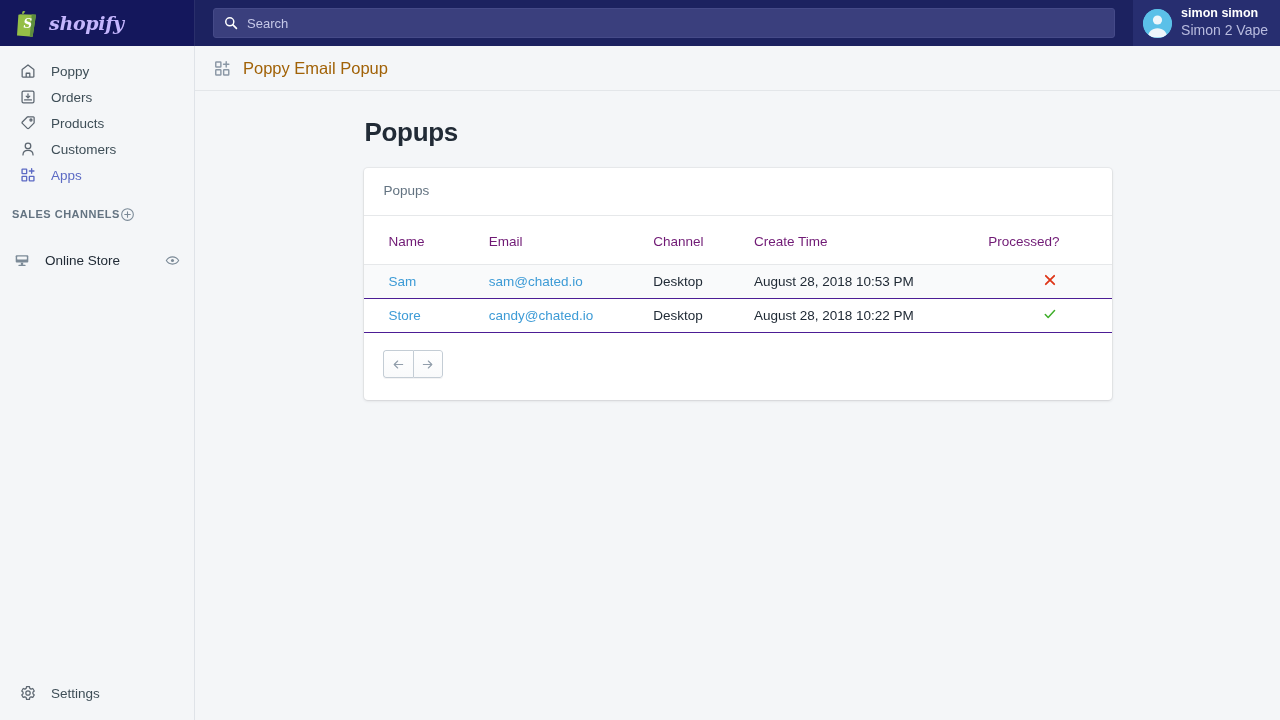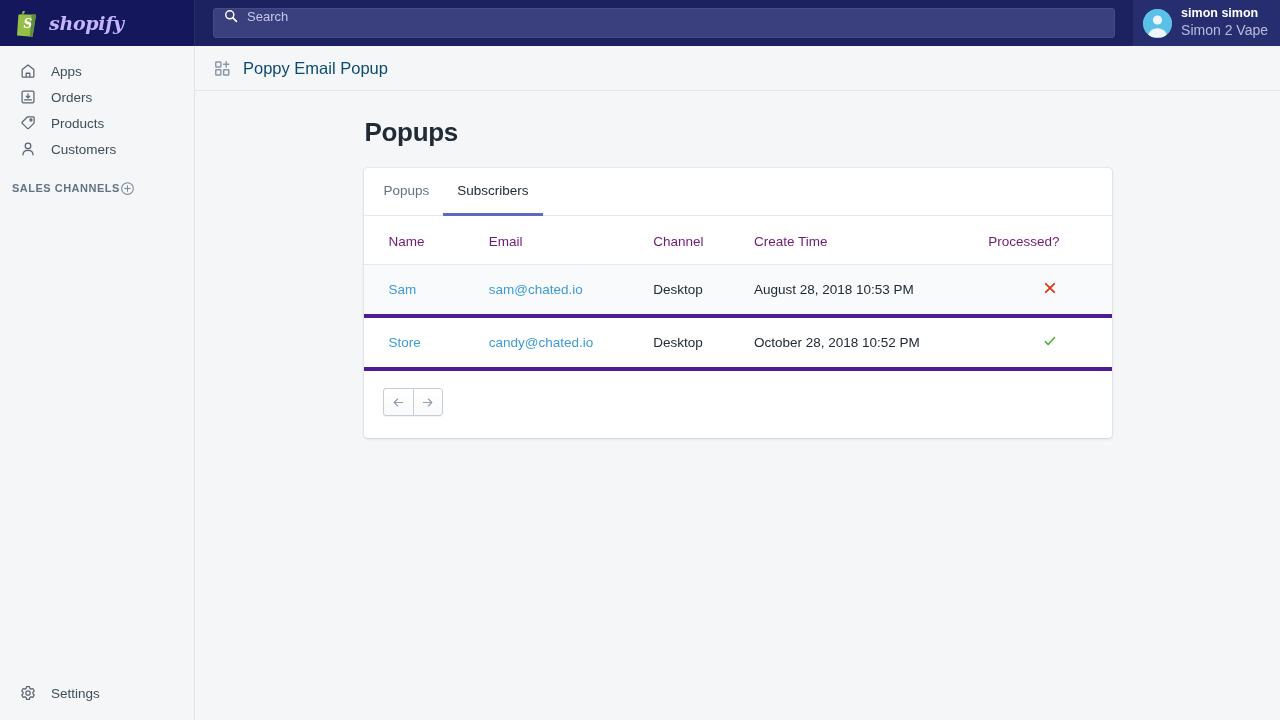--- a/index.html
+++ b/index.html
@@ -74,21 +74,21 @@
     padding: 0 18px;
   }
 
   .search-box {
     width: 100%;
     height: 30px;
     background: #3a3f7d;
     border: 1px solid #454a88;
     border-radius: 3px;
     display: flex;
-    align-items: flex-start;
+    align-items: center;
     padding: 0 10px;
     gap: 9px;
     cursor: text;
   }
 
   .search-icon { width: 14px; height: 14px; flex: 0 0 14px; display: block; }
 
   .search-placeholder {
     color: #c5c8e8;
     font-size: 13px;
@@ -236,21 +236,21 @@
     align-items: center;
     gap: 11px;
     padding: 0 18px;
   }
 
   .page-header-icon { width: 19px; height: 19px; flex: 0 0 19px; display: flex; }
   .page-header-icon svg { display: block; }
 
   .page-header-title {
     font-size: 16.5px;
-    color: #0c4a6e;
+    color: #a16207;
   }
 
   .content {
     flex: 1 1 auto;
     overflow: hidden;
     padding: 0;
   }
 
   .content-inner {
     width: 748px;
@@ -312,22 +312,22 @@
     font-weight: normal;
     font-size: 13.5px;
     color: #701a75;
     padding: 18px 0 15px 0;
     border-bottom: 1px solid #e6e8ea;
   }
 
   table.data-table td {
     font-size: 13.5px;
     color: #212b36;
-    padding: 16px 0;
-    border-bottom: 4px solid #4c1d95;
+    padding: 8px 0;
+    border-bottom: 1px solid #4c1d95;
     vertical-align: middle;
   }
 
   table.data-table tbody tr.row-alt td { background: #f9fafb; }
 
   .col-name   { width: 122px; padding-left: 25px !important; }
   .col-email  { width: 160px; }
   .col-channel{ width: 98px; }
   .col-time   { width: 228px; }
   .col-proc   { width: 120px; text-align: center; }
@@ -427,21 +427,21 @@
 
       <ul class="nav-list">
         <li class="nav-row-wrap">
           <div class="nav-item">
             <span class="nav-icon">
               <svg viewBox="0 0 20 20" width="18" height="18" fill="none" stroke="#5c6670" stroke-width="1.4" xmlns="http://www.w3.org/2000/svg">
                 <path d="M3.5 8.4L10 3.3l6.5 5.1v7.6a.8.8 0 0 1-.8.8H4.3a.8.8 0 0 1-.8-.8V8.4z" stroke-linejoin="round"></path>
                 <path d="M8 16.8v-4.3h4v4.3" stroke-linejoin="round"></path>
               </svg>
             </span>
-            <span class="nav-label">Apps</span>
+            <span class="nav-label">Poppy</span>
           </div>
         </li>
 
         <li class="nav-row-wrap">
           <div class="nav-item">
             <span class="nav-icon">
               <svg viewBox="0 0 20 20" width="18" height="18" fill="none" stroke="#5c6670" stroke-width="1.4" xmlns="http://www.w3.org/2000/svg">
                 <rect x="3.4" y="3.4" width="13.2" height="13.2" rx="1.6"></rect>
                 <path d="M10 6.4v4.6m0 0l-2-2m2 2l2-2" stroke-linecap="round" stroke-linejoin="round"></path>
                 <path d="M6.2 13.2h7.6" stroke-linecap="round"></path>
@@ -470,34 +470,64 @@
                 <circle cx="10" cy="6.6" r="3.1"></circle>
                 <path d="M4.4 16.6c0-3.1 2.5-5 5.6-5s5.6 1.9 5.6 5" stroke-linecap="round"></path>
               </svg>
             </span>
             <span class="nav-label">Customers</span>
           </div>
         </li>
 
 
 
+        <li class="nav-row-wrap">
+          <div class="nav-item active">
+            <span class="nav-icon">
+              <svg viewBox="0 0 20 20" width="18" height="18" fill="none" stroke="#5c6ac4" stroke-width="1.5" xmlns="http://www.w3.org/2000/svg">
+                <rect x="3.4" y="3.4" width="5.1" height="5.1" rx="0.5"></rect>
+                <rect x="3.4" y="11.5" width="5.1" height="5.1" rx="0.5"></rect>
+                <rect x="11.5" y="11.5" width="5.1" height="5.1" rx="0.5"></rect>
+                <path d="M14.05 3v5.1M11.5 5.55h5.1" stroke-linecap="round"></path>
+              </svg>
+            </span>
+            <span class="nav-label">Apps</span>
+          </div>
+        </li>
       </ul>
 
       <div class="nav-spacer"></div>
 
       <div class="section-header">
         <span class="section-title">SALES CHANNELS</span>
         <span class="section-action">
           <svg viewBox="0 0 18 18" width="15" height="15" fill="none" stroke="#7b8a97" stroke-width="1.3" xmlns="http://www.w3.org/2000/svg">
             <circle cx="9" cy="9" r="7"></circle>
             <path d="M9 5.7v6.6M5.7 9h6.6" stroke-linecap="round"></path>
           </svg>
         </span>
       </div>
 
+      <div class="channel-item">
+        <span class="nav-icon">
+          <svg viewBox="0 0 20 20" width="18" height="18" xmlns="http://www.w3.org/2000/svg">
+            <rect x="3" y="4.6" width="14" height="8.3" rx="1.1" fill="#7b8a97"></rect>
+            <rect x="4.6" y="6.2" width="10.8" height="3.2" rx="0.5" fill="#f4f6f8"></rect>
+            <rect x="8.7" y="12.9" width="2.6" height="2.6" fill="#7b8a97"></rect>
+            <rect x="6" y="15.2" width="8" height="1.5" rx="0.7" fill="#7b8a97"></rect>
+          </svg>
+        </span>
+        <span class="channel-label">Online Store</span>
+        <span class="channel-action">
+          <svg viewBox="0 0 18 18" width="15" height="15" fill="none" stroke="#7b8a97" stroke-width="1.3" xmlns="http://www.w3.org/2000/svg">
+            <path d="M1.6 9s2.7-4.3 7.4-4.3S16.4 9 16.4 9s-2.7 4.3-7.4 4.3S1.6 9 1.6 9z"></path>
+            <circle cx="9" cy="9" r="1.85" fill="#7b8a97" stroke="none"></circle>
+          </svg>
+        </span>
+      </div>
 
       <div class="sidebar-bottom">
         <div class="nav-row-wrap">
           <div class="nav-item">
             <span class="nav-icon">
               <svg viewBox="0 0 20 20" width="18" height="18" fill="none" stroke="#5c6670" stroke-width="1.35" xmlns="http://www.w3.org/2000/svg">
                 <path d="M8.35 2.9h3.3l.35 1.95 1.45.84 1.85-.7 1.65 2.86-1.5 1.27v1.68l1.5 1.27-1.65 2.86-1.85-.7-1.45.84-.35 1.95h-3.3L8 15.07l-1.45-.84-1.85.7-1.65-2.86 1.5-1.27V9.12l-1.5-1.27L4.7 4.99l1.85.7L8 4.85l.35-1.95z" stroke-linejoin="round"></path>
                 <circle cx="10" cy="10" r="2.45"></circle>
               </svg>
             </span>
@@ -524,23 +554,20 @@
       <div class="content">
         <div class="content-inner">
 
           <h1 class="page-title">Popups</h1>
 
           <div class="card">
 
             <div class="tabs">
               <div class="tab">
                 <span>Popups</span>
-              </div>
-              <div class="tab active">
-                <span>Subscribers</span>
               </div>
             </div>
 
             <div class="table-wrap">
               <table class="data-table">
                 <thead>
                   <tr>
                     <th class="col-name">Name</th>
                     <th class="col-email">Email</th>
                     <th class="col-channel">Channel</th>
@@ -567,21 +594,21 @@
                     </td>
                   </tr>
                   <tr>
                     <td class="col-name">
                       <a class="cell-link">Store</a>
                     </td>
                     <td class="col-email">
                       <a class="cell-link">candy@chated.io</a>
                     </td>
                     <td class="col-channel">Desktop</td>
-                    <td class="col-time">October 28, 2018 10:52 PM</td>
+                    <td class="col-time">August 28, 2018 10:22 PM</td>
                     <td class="col-proc">
                       <span class="status-icon">
                         <svg viewBox="0 0 16 16" width="14" height="14" fill="none" xmlns="http://www.w3.org/2000/svg">
                           <path d="M2.6 8.6l3.3 3.4 7.3-8" stroke="#3fae2a" stroke-width="1.7" stroke-linecap="round" stroke-linejoin="round"></path>
                         </svg>
                       </span>
                     </td>
                   </tr>
                 </tbody>
               </table>

